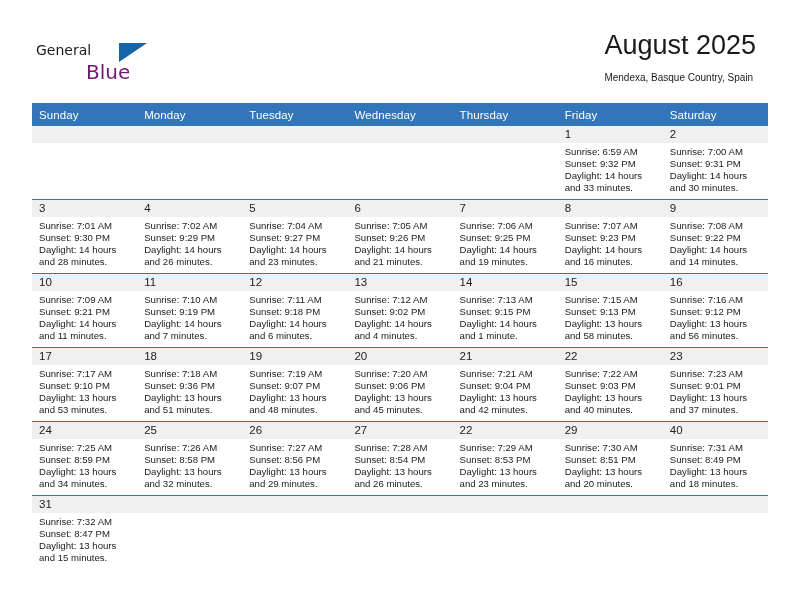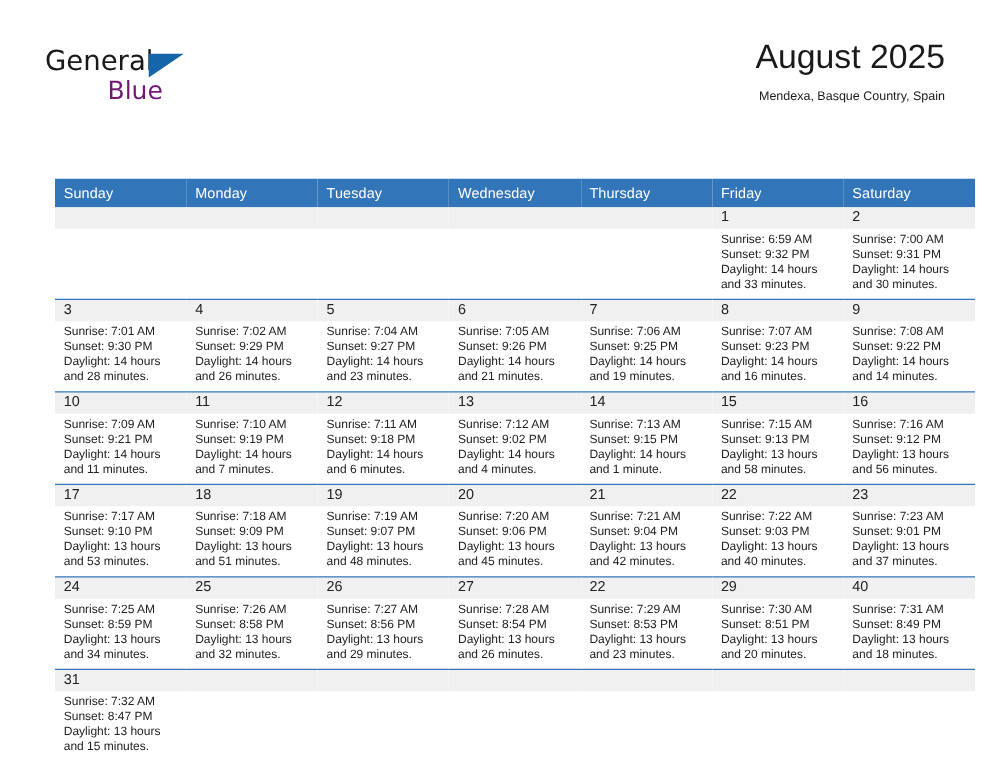--- a/index.html
+++ b/index.html
@@ -33,21 +33,21 @@
     position: absolute;
     left: 36px;
     top: 38px;
     width: 140px;
     height: 48px;
   }
   .logo-general {
     position: absolute;
     left: 0;
     top: 0;
-    font-size: 22px;
+    font-size: 14px;
     color: #1a1a1a;
     letter-spacing: 0px;
     line-height: 24px;
     font-family: "DejaVu Sans", sans-serif;
   }
   .logo-blue {
     position: absolute;
     left: 50px;
     top: 22px;
     font-size: 20px;
@@ -62,43 +62,42 @@
     width: 0;
     height: 0;
     border-left: 28px solid #1565a8;
     border-bottom: 19px solid transparent;
   }
 
   .title-block {
     position: absolute;
     right: 36px;
     top: 28px;
-    text-align: right;
+    text-align: left;
   }
   .cal-title {
     font-size: 27px;
     color: #1a1a1a;
     line-height: 34px;
     white-space: nowrap;
   }
   .cal-subtitle {
     font-size: 10px;
     color: #1a1a1a;
     line-height: 20px;
     margin-top: 6px;
     white-space: nowrap;
   }
 
   
   .cal-wrap {
     position: absolute;
-    left: 44px;
+    left: 32px;
     top: 103px;
     width: 736px;
-    margin-top: 40px;
   }
   table.calendar {
     border-collapse: collapse;
     table-layout: fixed;
     width: 736px;
   }
   table.calendar col { width: 105.14px; }
 
   thead th {
     background: #3275b8;
@@ -365,21 +364,21 @@
                 <div>Sunrise: 7:17 AM</div>
                 <div>Sunset: 9:10 PM</div>
                 <div>Daylight: 13 hours</div>
                 <div>and 53 minutes.</div>
               </div>
             </td>
             <td>
               <div class="daynum-bar">18</div>
               <div class="cell-body">
                 <div>Sunrise: 7:18 AM</div>
-                <div>Sunset: 9:09 PM</div>
+                <div>Sunset: 9:36 PM</div>
                 <div>Daylight: 13 hours</div>
                 <div>and 51 minutes.</div>
               </div>
             </td>
             <td>
               <div class="daynum-bar">19</div>
               <div class="cell-body">
                 <div>Sunrise: 7:19 AM</div>
                 <div>Sunset: 9:07 PM</div>
                 <div>Daylight: 13 hours</div>

